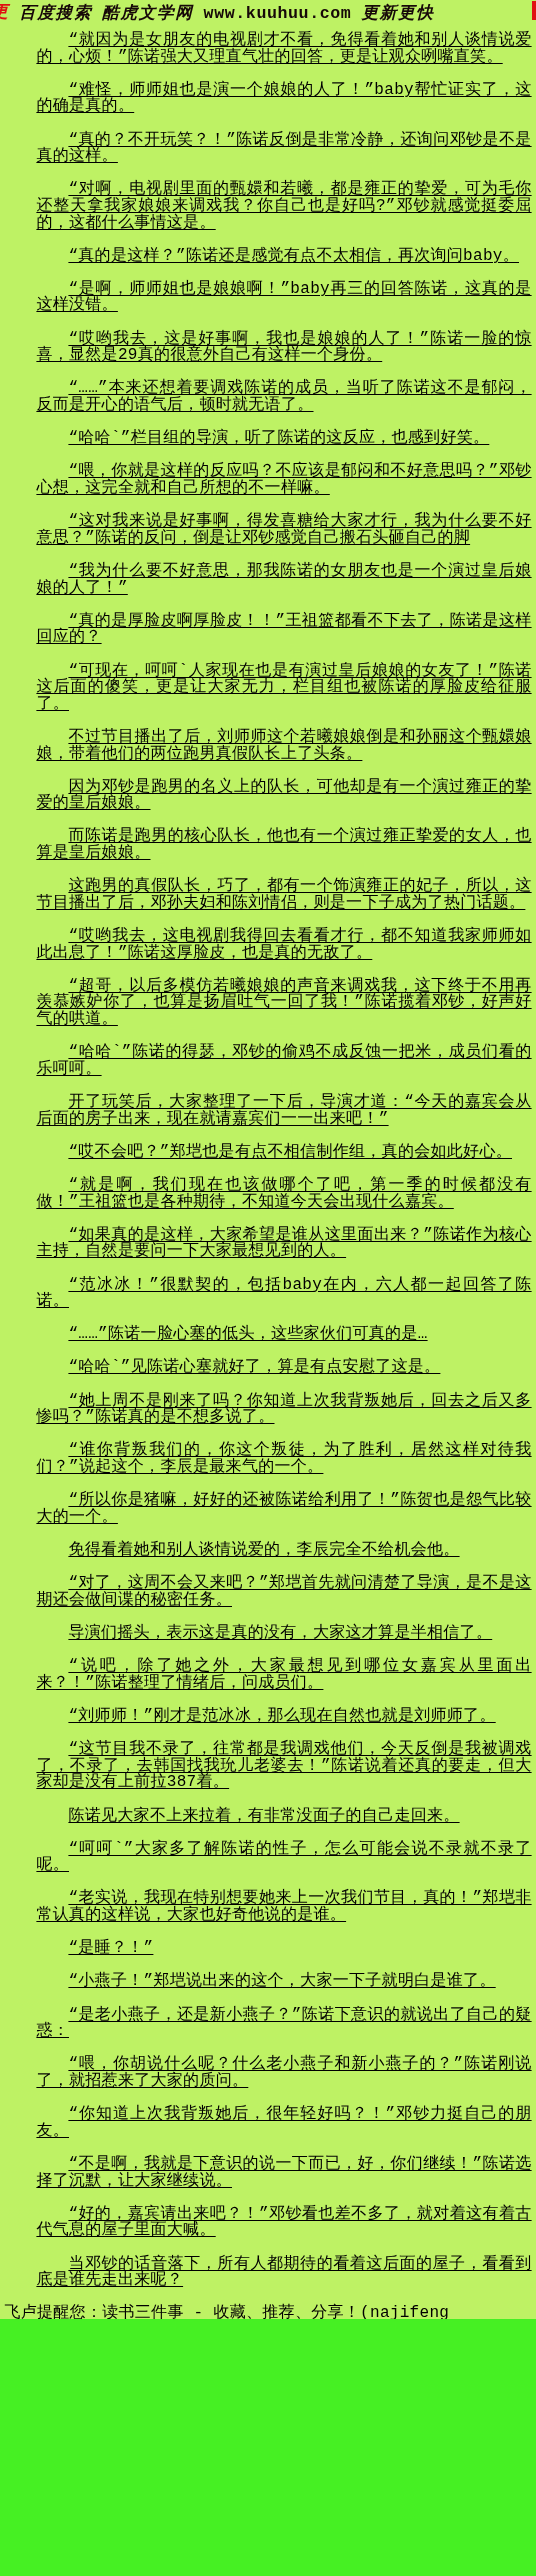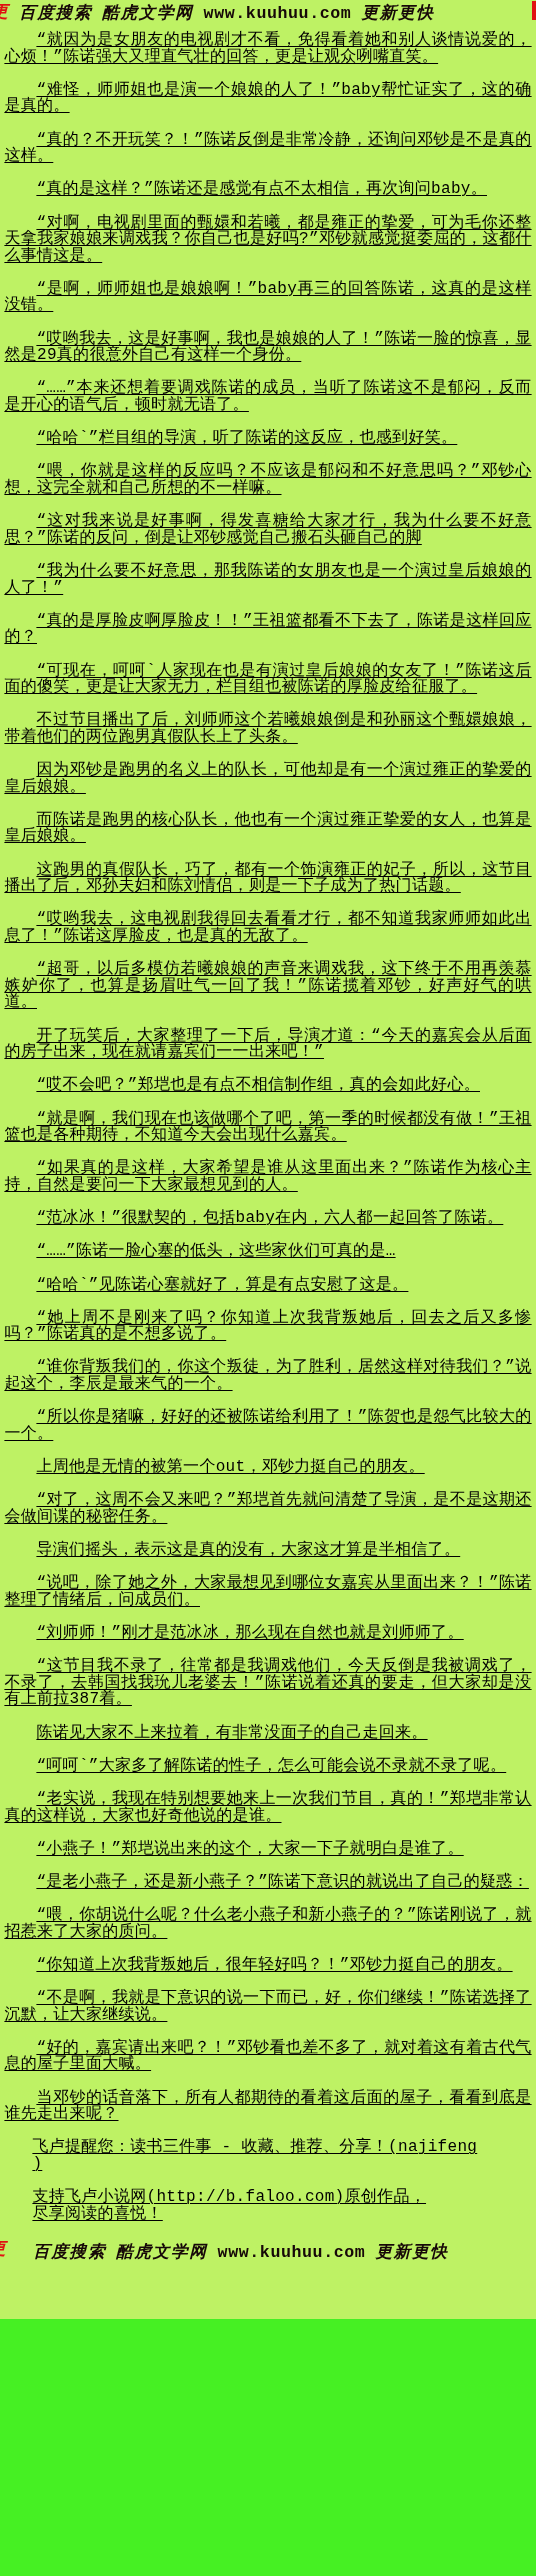--- a/index.html
+++ b/index.html
@@ -37,21 +37,21 @@
     overflow:hidden;
     display:inline-block;
   }
   .red-frag .inner{display:inline-block;}
   .frag-top-left{left:0;top:2.2px;width:11px;height:22px;font-size:16.6px;}
   .frag-top-left .inner{margin-left:-8.8px;}
   .frag-top-right{right:0;top:1.1px;width:4.4px;height:19px;background:#e01212;}
   .frag-bottom-left{left:0;bottom:3.3px;width:7.7px;height:22px;font-size:16.6px;}
   .frag-bottom-left .inner{margin-left:-11px;}
   
-  .content{padding:6.6px 4.4px 0 4.4px;}
+  .content{padding:6.6px 4.4px 0 4.4px;margin-left:32px;}
   .content p{
     margin:0 0 16.6px 0;
     font-size:16px;
     line-height:16.6px;
     letter-spacing:0.3px;
     text-indent:2em;
     text-align:justify;
     text-decoration:underline;
     text-decoration-thickness:0.6px;
     text-underline-offset:2.2px;
@@ -63,21 +63,20 @@
     font-size:16px;
     line-height:16.6px;
     letter-spacing:0.3px;
     text-align:left;
   }
   .notes .line{
     display:block;
     text-decoration:underline;
     text-decoration-thickness:0.6px;
     text-underline-offset:2.2px;
-    margin-left:28px;
   }
   .wm-bottom{padding-left:33px;}
 </style>
 </head>
 <body>
 
 <div class="page">
 
   <div class="wm-line">
     <span class="red-frag frag-top-left"><span class="inner">更</span></span>
@@ -85,56 +84,58 @@
     <span class="wm-cal">酷虎文学网</span>
     <span class="wm-url">www.kuuhuu.com</span>
     <span class="wm-cal">更新更快</span>
     <span class="red-frag frag-top-right"></span>
   </div>
 
   <div class="content" id="paragraphs">
       <p>“就因为是女朋友的电视剧才不看，免得看着她和别人谈情说爱的，心烦！”陈诺强大又理直气壮的回答，更是让观众咧嘴直笑。</p>
       <p>“难怪，师师姐也是演一个娘娘的人了！”baby帮忙证实了，这的确是真的。</p>
       <p>“真的？不开玩笑？！”陈诺反倒是非常冷静，还询问邓钞是不是真的这样。</p>
+      <p>“对啊，电视剧里面的甄嬛和若曦，都是雍正的挚爱，可为毛你还整天拿我家娘娘来调戏我？你自己也是好吗?”邓钞就感觉挺委屈的，这都什么事情这是。</p>
       <p>“真的是这样？”陈诺还是感觉有点不太相信，再次询问baby。</p>
-      <p>“对啊，电视剧里面的甄嬛和若曦，都是雍正的挚爱，可为毛你还整天拿我家娘娘来调戏我？你自己也是好吗?”邓钞就感觉挺委屈的，这都什么事情这是。</p>
       <p>“是啊，师师姐也是娘娘啊！”baby再三的回答陈诺，这真的是这样没错。</p>
       <p>“哎哟我去，这是好事啊，我也是娘娘的人了！”陈诺一脸的惊喜，显然是29真的很意外自己有这样一个身份。</p>
       <p>“……”本来还想着要调戏陈诺的成员，当听了陈诺这不是郁闷，反而是开心的语气后，顿时就无语了。</p>
       <p>“哈哈`”栏目组的导演，听了陈诺的这反应，也感到好笑。</p>
       <p>“喂，你就是这样的反应吗？不应该是郁闷和不好意思吗？”邓钞心想，这完全就和自己所想的不一样嘛。</p>
       <p>“这对我来说是好事啊，得发喜糖给大家才行，我为什么要不好意思？”陈诺的反问，倒是让邓钞感觉自己搬石头砸自己的脚</p>
       <p>“我为什么要不好意思，那我陈诺的女朋友也是一个演过皇后娘娘的人了！”</p>
       <p>“真的是厚脸皮啊厚脸皮！！”王祖篮都看不下去了，陈诺是这样回应的？</p>
       <p>“可现在，呵呵`人家现在也是有演过皇后娘娘的女友了！”陈诺这后面的傻笑，更是让大家无力，栏目组也被陈诺的厚脸皮给征服了。</p>
       <p>不过节目播出了后，刘师师这个若曦娘娘倒是和孙丽这个甄嬛娘娘，带着他们的两位跑男真假队长上了头条。</p>
       <p>因为邓钞是跑男的名义上的队长，可他却是有一个演过雍正的挚爱的皇后娘娘。</p>
       <p>而陈诺是跑男的核心队长，他也有一个演过雍正挚爱的女人，也算是皇后娘娘。</p>
       <p>这跑男的真假队长，巧了，都有一个饰演雍正的妃子，所以，这节目播出了后，邓孙夫妇和陈刘情侣，则是一下子成为了热门话题。</p>
       <p>“哎哟我去，这电视剧我得回去看看才行，都不知道我家师师如此出息了！”陈诺这厚脸皮，也是真的无敌了。</p>
       <p>“超哥，以后多模仿若曦娘娘的声音来调戏我，这下终于不用再羡慕嫉妒你了，也算是扬眉吐气一回了我！”陈诺揽着邓钞，好声好气的哄道。</p>
+      <p>“哈哈`”陈诺的得瑟，邓钞的偷鸡不成反蚀一把米，成员们看的乐呵呵。</p>
       <p>开了玩笑后，大家整理了一下后，导演才道：“今天的嘉宾会从后面的房子出来，现在就请嘉宾们一一出来吧！”</p>
       <p>“哎不会吧？”郑垲也是有点不相信制作组，真的会如此好心。</p>
       <p>“就是啊，我们现在也该做哪个了吧，第一季的时候都没有做！”王祖篮也是各种期待，不知道今天会出现什么嘉宾。</p>
       <p>“如果真的是这样，大家希望是谁从这里面出来？”陈诺作为核心主持，自然是要问一下大家最想见到的人。</p>
       <p>“范冰冰！”很默契的，包括baby在内，六人都一起回答了陈诺。</p>
       <p>“……”陈诺一脸心塞的低头，这些家伙们可真的是…</p>
       <p>“哈哈`”见陈诺心塞就好了，算是有点安慰了这是。</p>
       <p>“她上周不是刚来了吗？你知道上次我背叛她后，回去之后又多惨吗？”陈诺真的是不想多说了。</p>
       <p>“谁你背叛我们的，你这个叛徒，为了胜利，居然这样对待我们？”说起这个，李辰是最来气的一个。</p>
       <p>“所以你是猪嘛，好好的还被陈诺给利用了！”陈贺也是怨气比较大的一个。</p>
-      <p>上周他是无情的被第一个out，邓钞力挺自己的朋友。</p>
+      <p>免得看着她和别人谈情说爱的，李辰完全不给机会他。</p>
       <p>“对了，这周不会又来吧？”郑垲首先就问清楚了导演，是不是这期还会做间谍的秘密任务。</p>
       <p>导演们摇头，表示这是真的没有，大家这才算是半相信了。</p>
       <p>“说吧，除了她之外，大家最想见到哪位女嘉宾从里面出来？！”陈诺整理了情绪后，问成员们。</p>
       <p>“刘师师！”刚才是范冰冰，那么现在自然也就是刘师师了。</p>
       <p>“这节目我不录了，往常都是我调戏他们，今天反倒是我被调戏了，不录了，去韩国找我玧儿老婆去！”陈诺说着还真的要走，但大家却是没有上前拉387着。</p>
       <p>陈诺见大家不上来拉着，有非常没面子的自己走回来。</p>
       <p>“呵呵`”大家多了解陈诺的性子，怎么可能会说不录就不录了呢。</p>
       <p>“老实说，我现在特别想要她来上一次我们节目，真的！”郑垲非常认真的这样说，大家也好奇他说的是谁。</p>
+      <p>“是睡？！”</p>
       <p>“小燕子！”郑垲说出来的这个，大家一下子就明白是谁了。</p>
       <p>“是老小燕子，还是新小燕子？”陈诺下意识的就说出了自己的疑惑：</p>
       <p>“喂，你胡说什么呢？什么老小燕子和新小燕子的？”陈诺刚说了，就招惹来了大家的质问。</p>
       <p>“你知道上次我背叛她后，很年轻好吗？！”邓钞力挺自己的朋友。</p>
       <p>“不是啊，我就是下意识的说一下而已，好，你们继续！”陈诺选择了沉默，让大家继续说。</p>
       <p>“好的，嘉宾请出来吧？！”邓钞看也差不多了，就对着这有着古代气息的屋子里面大喊。</p>
       <p>当邓钞的话音落下，所有人都期待的看着这后面的屋子，看看到底是谁先走出来呢？</p>
     </div>
 
   <div class="notes">

